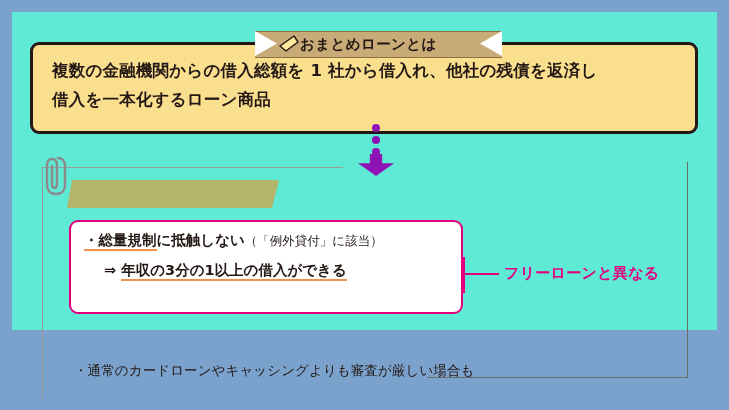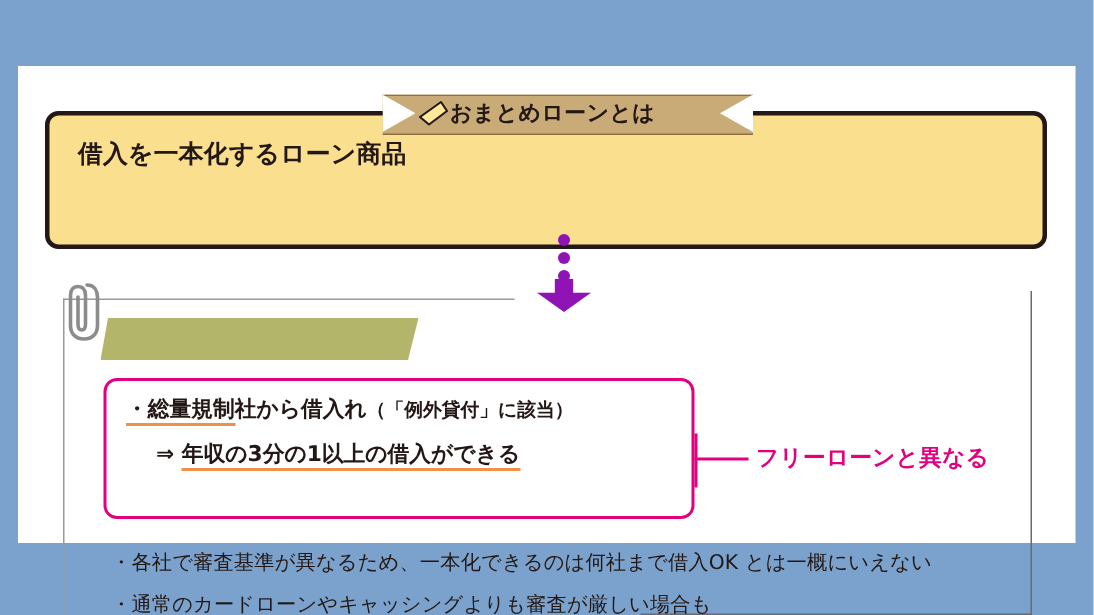--- a/index.html
+++ b/index.html
@@ -4,22 +4,21 @@
 <style>
   html,body{margin:0;padding:0;}
   body{
     width:729px;height:410px;overflow:hidden;
     background:#7ba2cc;
     font-family:"DejaVu Sans","Liberation Sans",sans-serif;
   }
   #stage{
     position:absolute;left:12px;top:12px;
     width:705px;height:318px;
-    background:#ffffff;
-    margin-top:32px;
+    background:#5eead4;
   }
 
   
   .yellow-box{
     position:absolute;left:18px;top:30px;width:668px;height:92px;
     background:#fadf8e;
     border:3px solid #231815;
     border-radius:9px;
     box-sizing:border-box;
   }
@@ -90,21 +89,21 @@
   
   .pink-box{
     position:absolute;left:57px;top:208px;width:394px;height:94px;
     border:2.2px solid #e2007f;border-radius:9px;background:#fff;
     box-sizing:border-box;
   }
   .pb-line{position:absolute;font-size:14.5px;color:#231815;white-space:nowrap;}
   .pb-l1{left:72px;top:219px;font-weight:bold;}
   .pb-l2{left:92px;top:249px;font-weight:bold;}
   .pb-l3{left:72px;top:279px;font-weight:bold;}
-  .pb-sub{font-weight:bold;font-size:12.5px;}
+  .pb-sub{font-weight:normal;font-size:12.5px;}
   .ul-orange{
     border-bottom:2.6px solid #f19149;
     padding-bottom:1px;
   }
 
   
   .leader{position:absolute;left:451px;top:261px;width:36px;height:2px;background:#e2007f;}
   .leader-v{position:absolute;left:451px;top:245px;width:2px;height:36px;background:#e2007f;}
   .note-pink{
     position:absolute;left:492px;top:252px;
@@ -129,20 +128,21 @@
   <div class="ribbon-notch-l"></div>
   <div class="ribbon-notch-r"></div>
 
   <svg class="pen-icon" viewBox="0 0 22 20">
     <polygon points="2,12 16,2 20,8 8,17" fill="#ffe89a" stroke="#231815" stroke-width="1.4" stroke-linejoin="round"></polygon>
   </svg>
 
   <div class="ribbon-label">おまとめローンとは</div>
 
   <div class="yellow-text">
+    <div>複数の金融機関からの借入総額を 1 社から借入れ、他社の残債を返済し</div>
     <div>借入を一本化するローン商品</div>
   </div>
 
   <div class="arrow-wrap">
     <div class="dot d1"></div>
     <div class="dot d2"></div>
     <div class="dot d3"></div>
     <div class="arrow-head"></div>
   </div>
 
@@ -151,28 +151,27 @@
 
   <svg class="paperclip" viewBox="0 0 34 46">
     <path d="M20 6 C25 6 27 10 27 14 L27 33 C27 39 23 42 18 42 C13 42 9 39 9 33 L9 13 C9 9 11 7 14 7 C17 7 19 9 19 13 L19 32 C19 35 18 36 16.5 36 C15 36 14 35 14 32 L14 14" fill="none" stroke="#8c8c8c" stroke-width="2.4" stroke-linecap="round" stroke-linejoin="round"></path>
   </svg>
 
   <div class="olive-banner"></div>
 
   <div class="pink-box"></div>
 
   <div class="pb-line pb-l1">
-    <span class="ul-orange">・総量規制</span><span>社から借入れ</span><span class="pb-sub">（「例外貸付」に該当）</span>
+    <span class="ul-orange">・総量規制</span><span>に抵触しない</span><span class="pb-sub">（「例外貸付」に該当）</span>
   </div>
 
   <div class="pb-line pb-l2">
     <span>⇒ </span><span class="ul-orange">年収の3分の1以上の借入ができる</span>
   </div>
 
 
   <div class="leader-v"></div>
   <div class="leader"></div>
   <div class="note-pink">フリーローンと異なる</div>
 
-  <div class="b-line b1">・各社で審査基準が異なるため、一本化できるのは何社まで借入OK とは一概にいえない</div>
   <div class="b-line b2">・通常のカードローンやキャッシングよりも審査が厳しい場合も</div>
 
 </div>
 
 </body></html>

